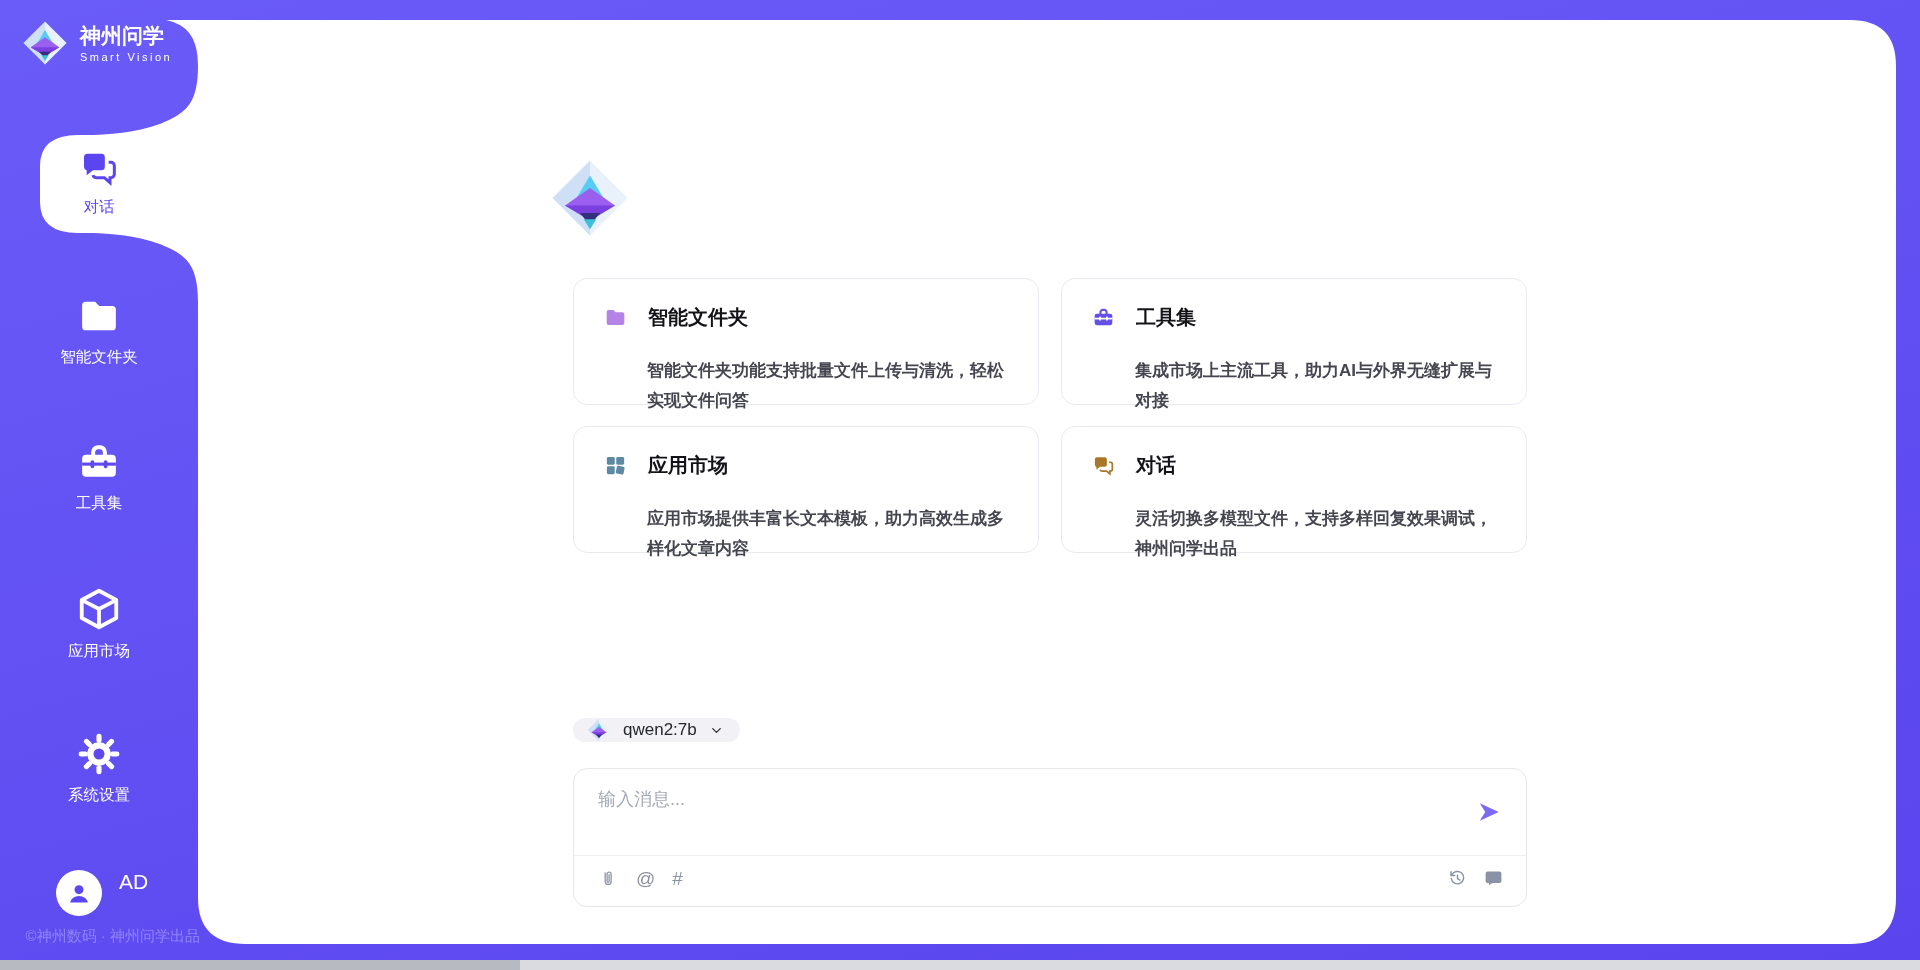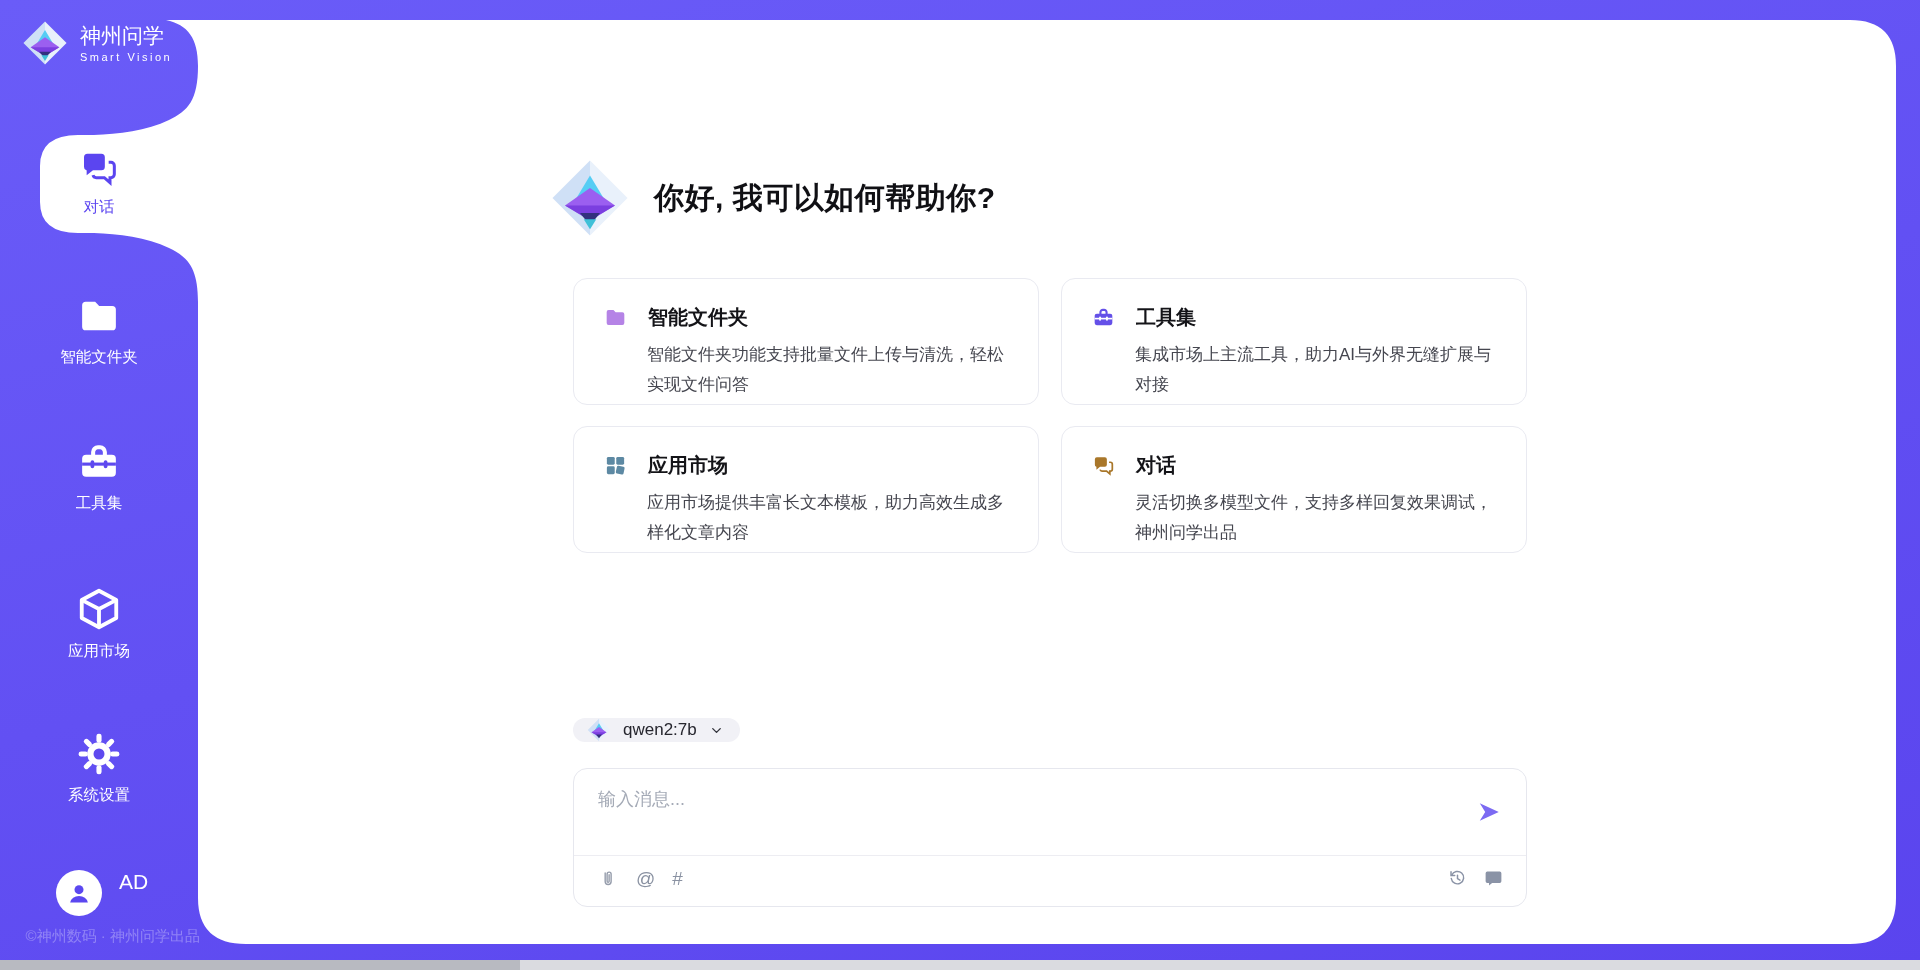--- a/index.html
+++ b/index.html
@@ -4,21 +4,21 @@
 <style>
   * { margin:0; padding:0; box-sizing:border-box; }
   html,body { width:1920px; height:970px; }
   body { font-family:"Liberation Sans","DejaVu Sans",sans-serif; }
   .page { position:relative; width:1920px; height:970px; overflow:hidden;
           background:linear-gradient(165deg,#6a5cf8 0%,#5a44ee 100%); }
   svg.bg { position:absolute; inset:0; display:block; }
 
   
   .logo { position:absolute; left:22px; top:20px; display:flex; align-items:center; gap:12px; }
-  .logo-title { font-size:21px; font-weight:normal; color:#fff; line-height:24px; }
+  .logo-title { font-size:21px; font-weight:bold; color:#fff; line-height:24px; }
   .logo-sub { font-size:11px; color:#fff; letter-spacing:2.5px; margin-top:3px; }
 
   .nav-item { position:absolute; left:38px; width:122px; display:flex; flex-direction:column;
               align-items:center; gap:9px; color:#fff; cursor:pointer; }
   .nav-item .lbl { font-size:15.5px; }
   .nav-chat   { top:148px; color:#5b45f0; }
   .nav-chat .lbl { color:#5b45f0; }
   .nav-folder { top:294px; }
   .nav-tool   { top:440px; --cut:#5e49ef; }
   .nav-cube   { top:586px; }
@@ -35,21 +35,21 @@
   .panel { position:absolute; left:198px; top:20px; width:1698px; height:924px; }
   .greeting { position:absolute; left:352px; top:138px; display:flex; align-items:center; gap:24px; }
   .greet-title { font-size:30px; font-weight:bold; color:#101014; letter-spacing:.5px; }
 
   .cards { position:absolute; left:375px; top:258px; width:954px;
            display:grid; grid-template-columns:1fr 1fr; gap:21px 22px; }
   .card { height:127px; background:#fff; border:1px solid #e9eaf1; border-radius:14px;
           padding:25px 26px 0 30px; cursor:pointer; --cut:#fff; }
   .card-head { display:flex; align-items:center; gap:21px; }
   .card-title { font-size:20px; font-weight:bold; color:#141418; }
-  .card-desc { margin:9px 0 0 43px; font-size:17px; color:#45464f; line-height:30px; }
+  .card-desc { margin:25px 0 0 43px; font-size:17px; color:#45464f; line-height:30px;font-weight:bold; }
 
   .model-pill { position:absolute; left:375px; top:698px; height:24px; border-radius:20px;
                 background:#f1f1f6; display:inline-flex; align-items:center; gap:12px;
                 padding:0 16px 0 14px; cursor:pointer; }
   .model-name { font-size:17px; color:#26262e; }
 
   .composer { position:absolute; left:375px; top:748px; width:954px; height:139px;
               background:#fff; border:1.5px solid #e6e7ee; border-radius:14px; }
   .composer textarea { position:absolute; left:24px; top:18px; width:850px; height:58px;
               border:none; outline:none; resize:none; font-size:18px; color:#222;
@@ -165,21 +165,20 @@
     <div class="greeting">
       <svg width="80" height="80" viewBox="0 0 64 64">
         <polygon points="32,2 2,32 32,62" fill="#cfe0f6"></polygon>
         <polygon points="32,2 62,32 32,62" fill="#e9f1fb"></polygon>
         <polygon points="32,14 44,34 20,34" fill="#55cdf4"></polygon>
         <polygon points="32,24 52,38 32,50 12,38" fill="#9b5ff0"></polygon>
         <polygon points="12,38 52,38 32,50" fill="#7b3fe0"></polygon>
         <polygon points="24,44 40,44 32,54" fill="#33307e"></polygon>
         <polygon points="27,49 37,49 32,57" fill="#3fc0d8"></polygon>
       </svg>
-      <div class="greet-title">你好, 我可以如何帮助你?</div>
     </div>
 
     <div class="cards">
 
       <div class="card">
         <div class="card-head">
           <svg width="23" height="23" viewBox="0 0 24 24" style="color: rgb(181, 131, 230);">
             <path d="M2.8 6.2 a2 2 0 0 1 2 -2 h5.1 l2.2 2.3 h7.1 a2 2 0 0 1 2 2 v9.3 a2 2 0 0 1 -2 2 H4.8 a2 2 0 0 1 -2 -2 Z" fill="currentColor"></path>
           </svg>
           <div class="card-title">智能文件夹</div>

